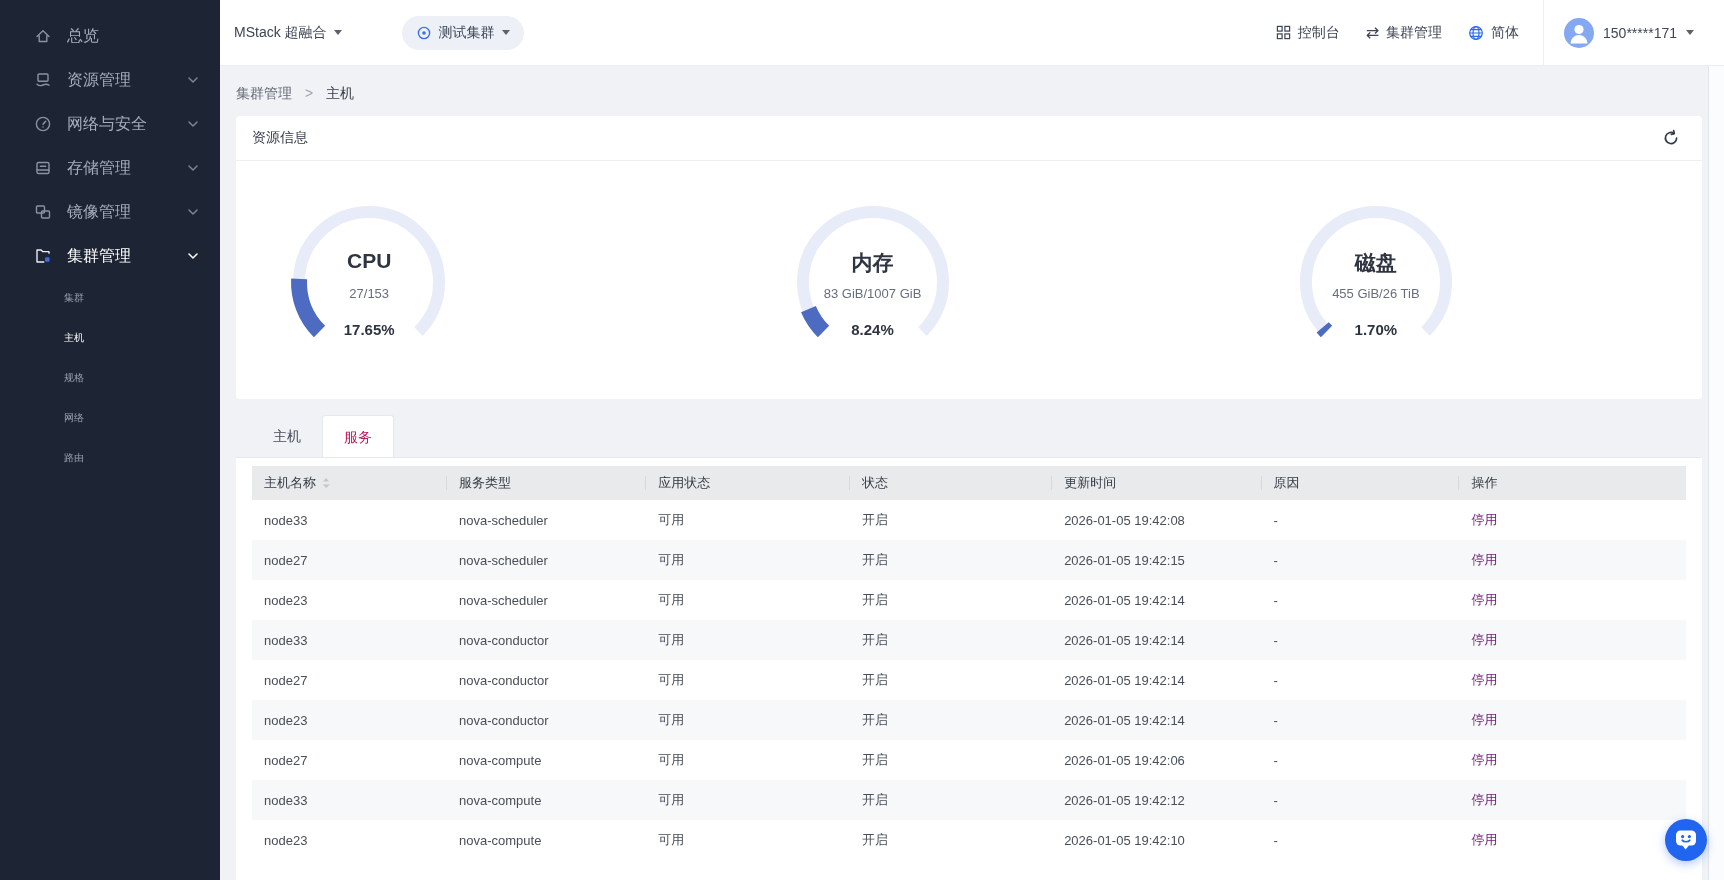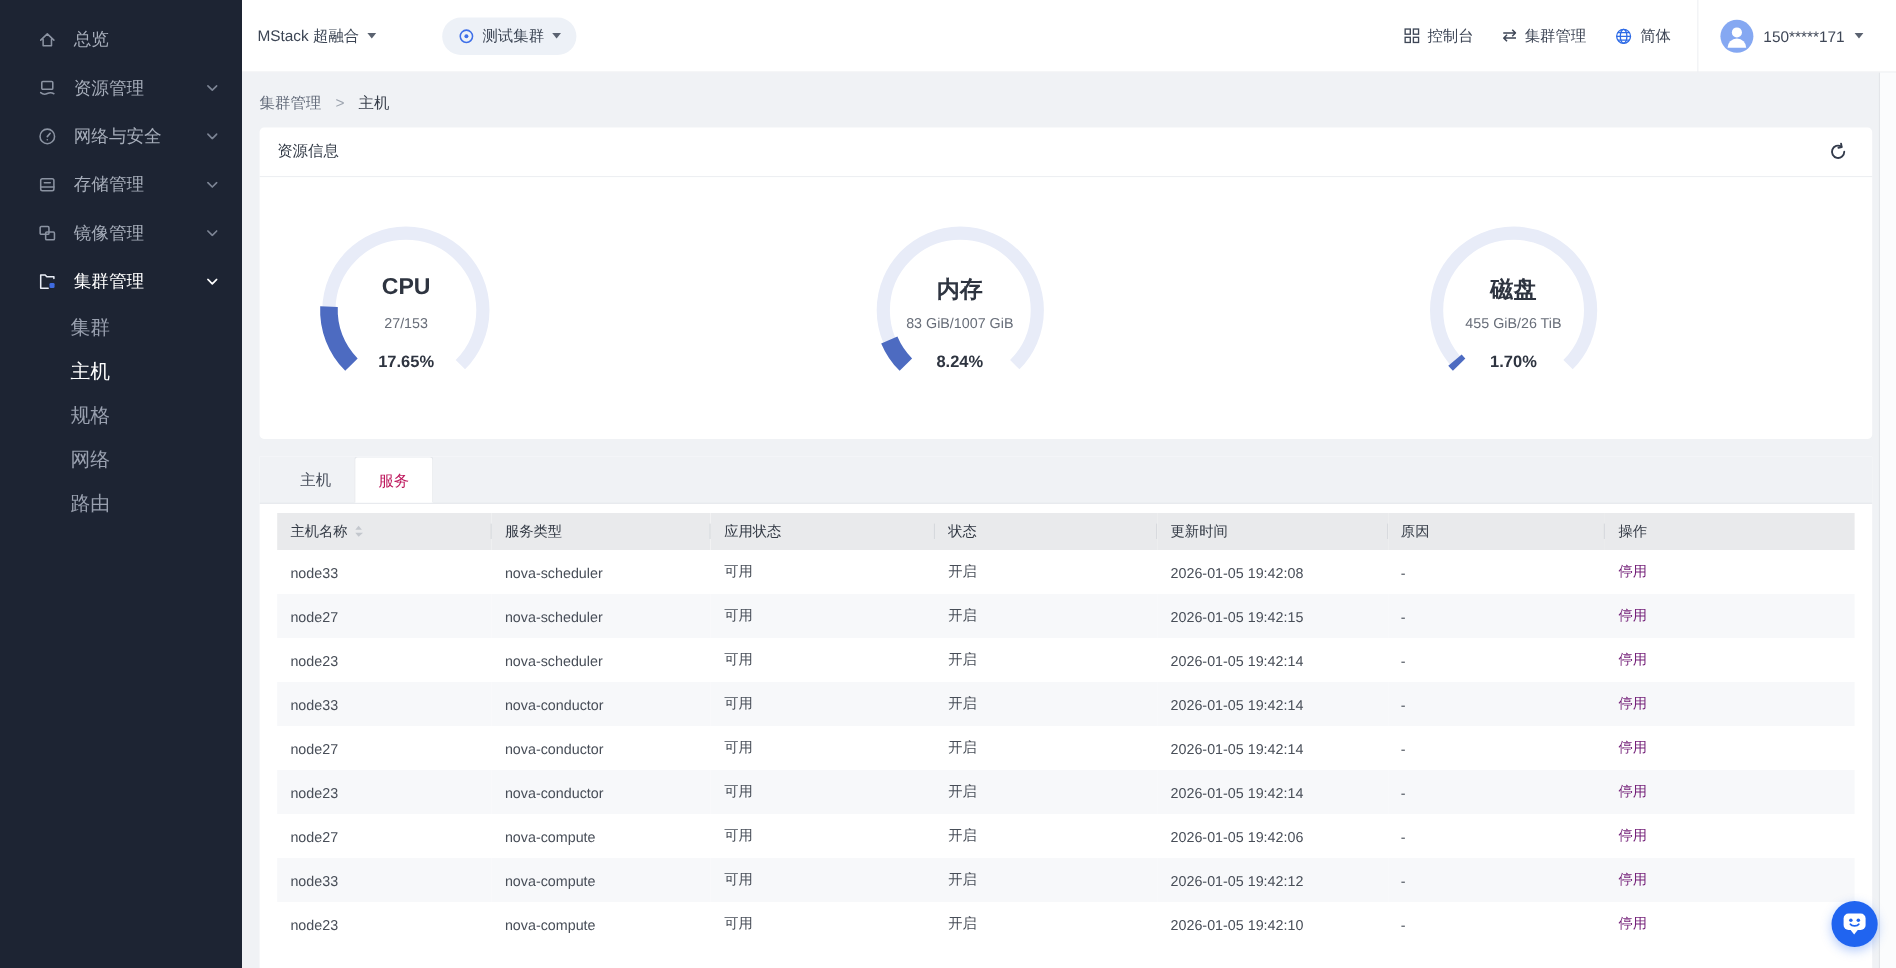--- a/index.html
+++ b/index.html
@@ -9,21 +9,21 @@
   
   .sidebar{position:absolute;left:0;top:0;width:220px;height:880px;background:#1D2433;z-index:4;padding-top:14px;box-sizing:border-box;}
   .side-item{height:44px;display:flex;align-items:center;padding:0 22px 0 34px;color:#A6ADBA;font-size:16px;cursor:pointer;}
   .side-item .ico{width:18px;height:18px;margin-right:15px;color:#8B93A2;flex:none;}
   .side-item .ico svg{width:18px;height:18px;display:block;}
   .side-item .chev{margin-left:auto;width:10px;height:6px;color:#7C8494;}
   .side-item .chev svg{width:10px;height:6px;display:block;}
   .side-item.active{color:#FFFFFF;}
   .side-item.active .ico{color:#E9EDF6;}
   .side-item.active .chev{color:#FFFFFF;}
-  .sub-item{height:40px;line-height:40px;padding-left:64px;color:#99A0AF;font-size:18px;cursor:pointer;}
+  .sub-item{height:40px;line-height:40px;padding-left:64px;color:#99A0AF;font-size:10px;cursor:pointer;}
   .sub-item.active{color:#FFFFFF;}
 
   
   .topbar{position:absolute;left:220px;top:0;width:1504px;height:66px;background:#FFFFFF;border-bottom:1px solid #EBEDF0;box-sizing:border-box;display:flex;align-items:center;padding:0 30px 0 14px;z-index:3;gap:44px;}
   .product{display:flex;align-items:center;gap:7px;font-size:14px;color:#3C4554;cursor:pointer;}
   .caret{width:0;height:0;border-left:4px solid transparent;border-right:4px solid transparent;border-top:5px solid #5A6270;}
   .cluster-pill{margin-left:16px;height:34px;border-radius:17px;background:#EDF1F7;display:flex;align-items:center;gap:7px;padding:0 14px;font-size:14px;color:#3C4554;cursor:pointer;}
   .cluster-pill svg{width:16px;height:16px;display:block;}
   .tb-right{margin-left:auto;display:flex;align-items:center;font-size:14px;color:#3E4656;height:100%;}
   .tb-btn{display:flex;align-items:center;gap:7px;margin-left:26px;cursor:pointer;white-space:nowrap;}

